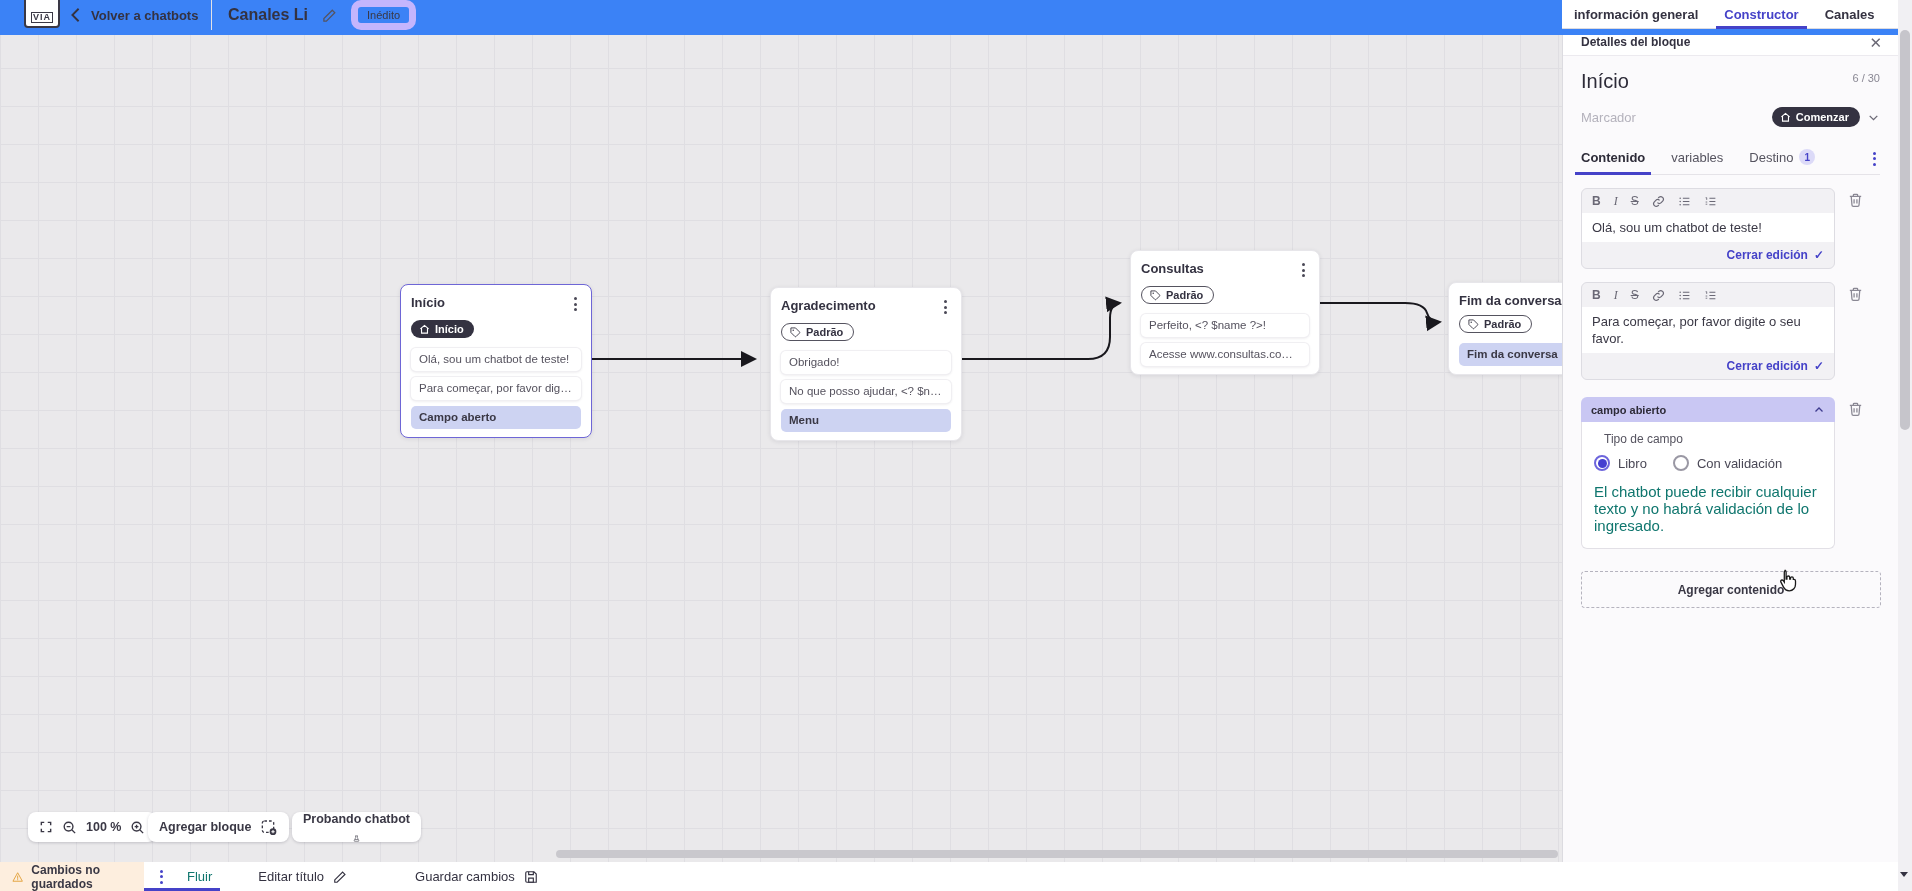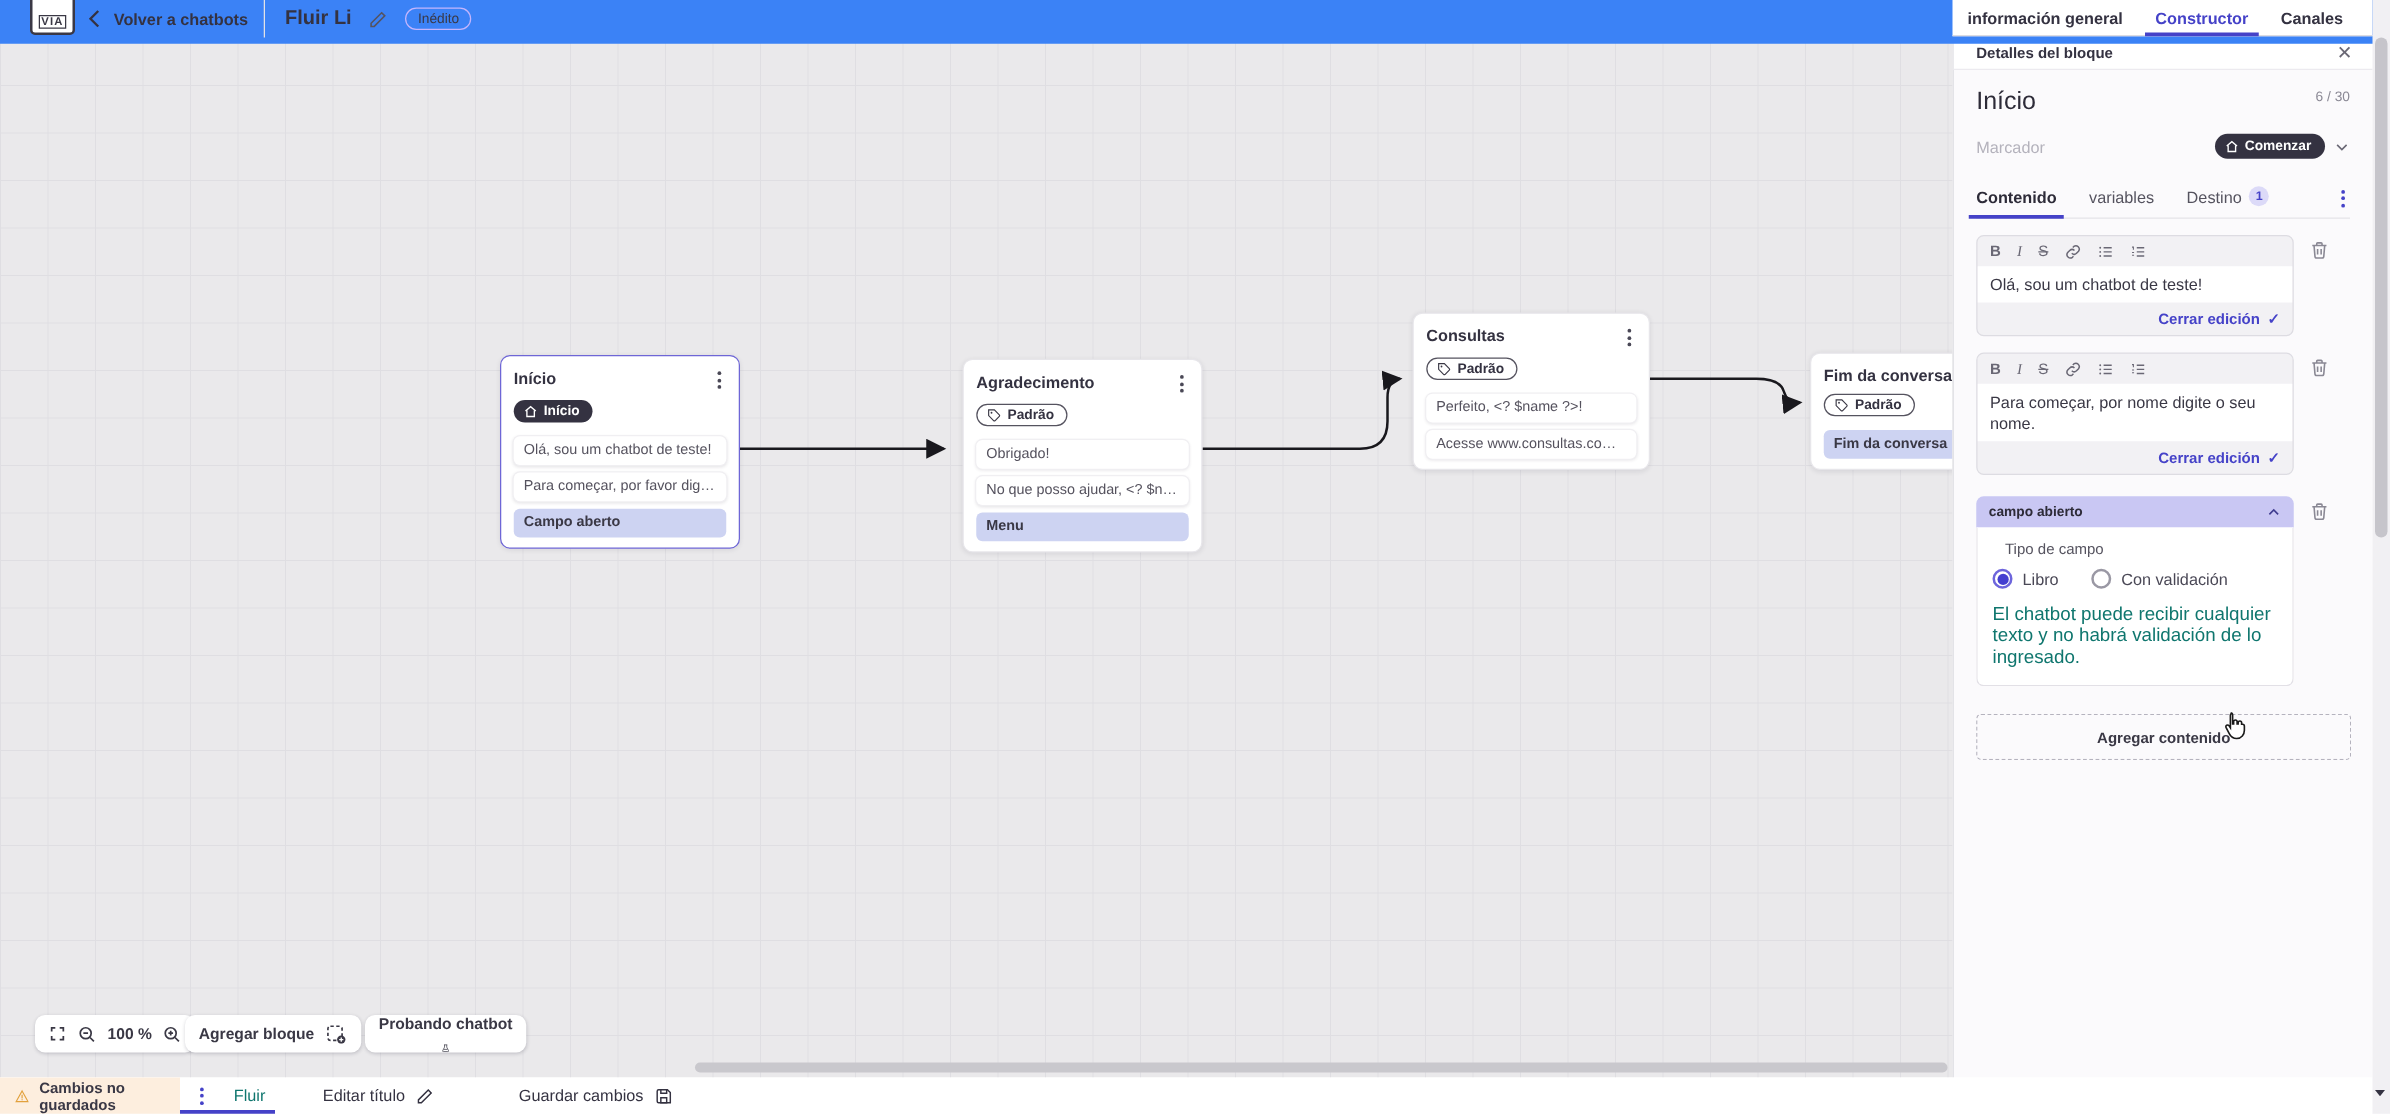--- a/index.html
+++ b/index.html
@@ -8,21 +8,21 @@
 
   
   .topbar { position:absolute; left:0; top:0; width:1912px; height:35px; background:#3b82f6; z-index:30; }
   .logo { position:absolute; left:24px; top:-4px; width:36px; height:32px; border:2px solid #3a3845; border-radius:4px; background:#fff; display:flex; align-items:flex-end; justify-content:center; }
   .logo span { font-size:9px; font-weight:bold; color:#3a3845; border:1.5px solid #3a3845; line-height:9px; padding:0 1px; margin-bottom:3px; letter-spacing:1px; }
   .back-btn { position:absolute; left:70px; top:0; height:30px; display:flex; align-items:center; gap:10px; cursor:pointer; }
   .back-btn .lbl { font-size:13px; font-weight:bold; color:#343241; }
   .hdr-divider { position:absolute; left:211px; top:0; width:1px; height:30px; background:#e3e2e6; }
   .doc-title { position:absolute; left:228px; top:0; height:30px; display:flex; align-items:center; gap:14px; }
   .doc-title .t { font-size:16px; font-weight:bold; color:#343241; }
-  .status-pill { font-size:11px; color:#3a3845; border:1px solid #c4b5fd; border-radius:10px; padding:2px 9px; }
+  .status-pill { font-size:11px; color:#3a3845; border:7px solid #c4b5fd; border-radius:10px; padding:2px 9px; }
   .nav-tabs { position:absolute; left:1562px; top:0; width:336px; height:29px; background:#fff; display:flex; align-items:center; gap:26px; padding:0 12px; border-bottom:1px solid #dcdbe0; }
   .nav-tab { font-size:13px; font-weight:bold; color:#343241; position:relative; height:29px; display:flex; align-items:center; cursor:pointer; }
   .nav-tab.active { color:#4542c8; }
   .nav-tab.active::after { content:""; position:absolute; left:-8px; right:-8px; bottom:0; height:3px; background:#4542c8; }
 
   
   .canvas { position:absolute; left:0; top:30px; width:1562px; height:832px; overflow:hidden;
     background-color:#eae9eb;
     background-image:linear-gradient(#dfdee2 1px,transparent 1px),linear-gradient(90deg,#dfdee2 1px,transparent 1px);
     background-size:38px 38px; }
@@ -231,21 +231,21 @@
       <span>VIA</span>
     </div>
   <div class="back-btn">
     <svg width="11" height="14" viewBox="0 0 12 18" fill="none" stroke="#343241" stroke-width="2.4">
         <path d="M10 1 2 9l8 8"></path>
       </svg>
     <span class="lbl">Volver a chatbots</span>
   </div>
   <div class="hdr-divider"></div>
   <div class="doc-title">
-    <span class="t">Fluir Li</span>
+    <span class="t">Canales Li</span>
     <svg width="15" height="15" viewBox="0 0 24 24" fill="none" stroke="#55535f" stroke-width="2">
         <path d="M16.5 3.5l4 4L7 21H3v-4L16.5 3.5z"></path>
       </svg>
     <span class="status-pill">Inédito</span>
   </div>
   <div class="nav-tabs">
     <span class="nav-tab">información general</span>
     <span class="nav-tab active">Constructor</span>
     <span class="nav-tab">Canales</span>
   </div>
@@ -348,21 +348,21 @@
                 <circle cx="4" cy="18" r="1.4" fill="#6a6875" stroke="none"></circle>
               </svg>
             </span>
           <span class="tbtn">
               <svg width="13" height="13" viewBox="0 0 24 24" fill="none" stroke="#6a6875" stroke-width="2.2">
                 <path d="M10 6h11M10 12h11M10 18h11"></path>
                 <path d="M3 5h2v4M3 13h3M3 17h3" stroke-width="1.6"></path>
               </svg>
             </span>
         </div>
-        <div class="etext" style="min-height:40px;">Para começar, por nome digite o seu nome.</div>
+        <div class="etext" style="min-height:40px;">Para começar, por favor digite o seu favor.</div>
         <div class="efoot">
           <span>Cerrar edición</span>
             <span>✓</span>
         </div>
       </div>
       <span class="trash">
         <svg width="17" height="18" viewBox="0 0 24 24" fill="none" stroke="#8a8894" stroke-width="1.8">
             <path d="M4 7h16M10 11v6M14 11v6M6 7l1 12a2 2 0 0 0 2 2h6a2 2 0 0 0 2-2l1-12M9 7V5a1 1 0 0 1 1-1h4a1 1 0 0 1 1 1v2"></path>
           </svg>
       </span>

